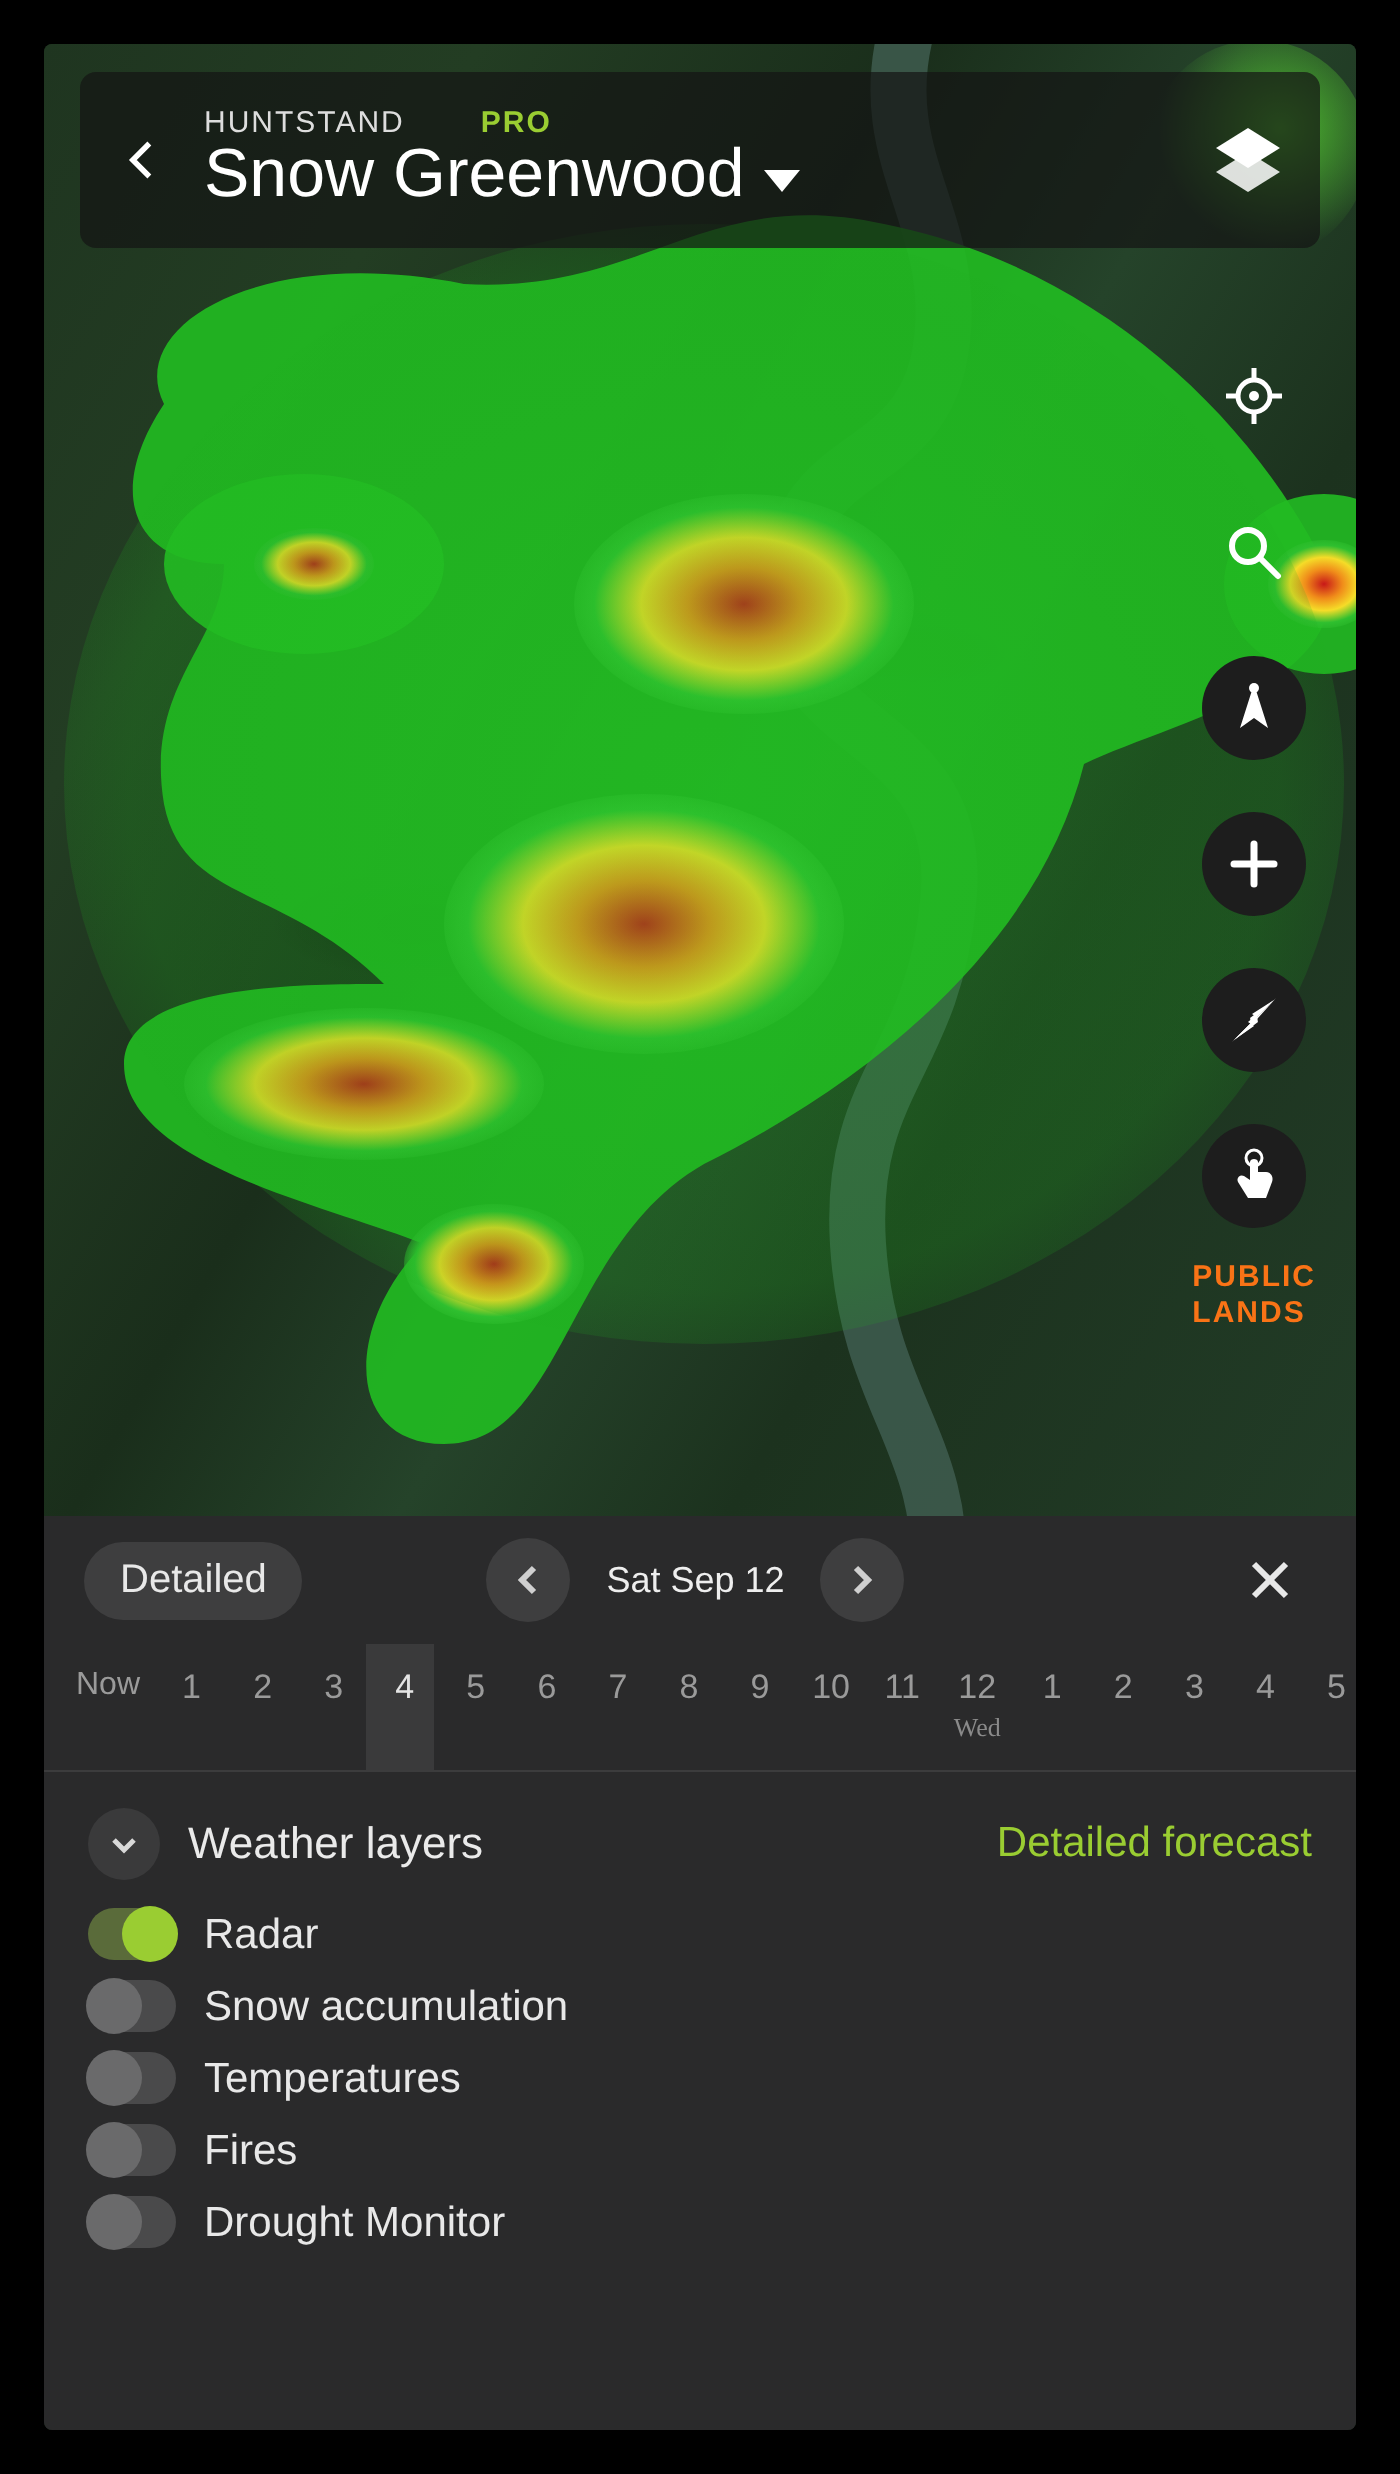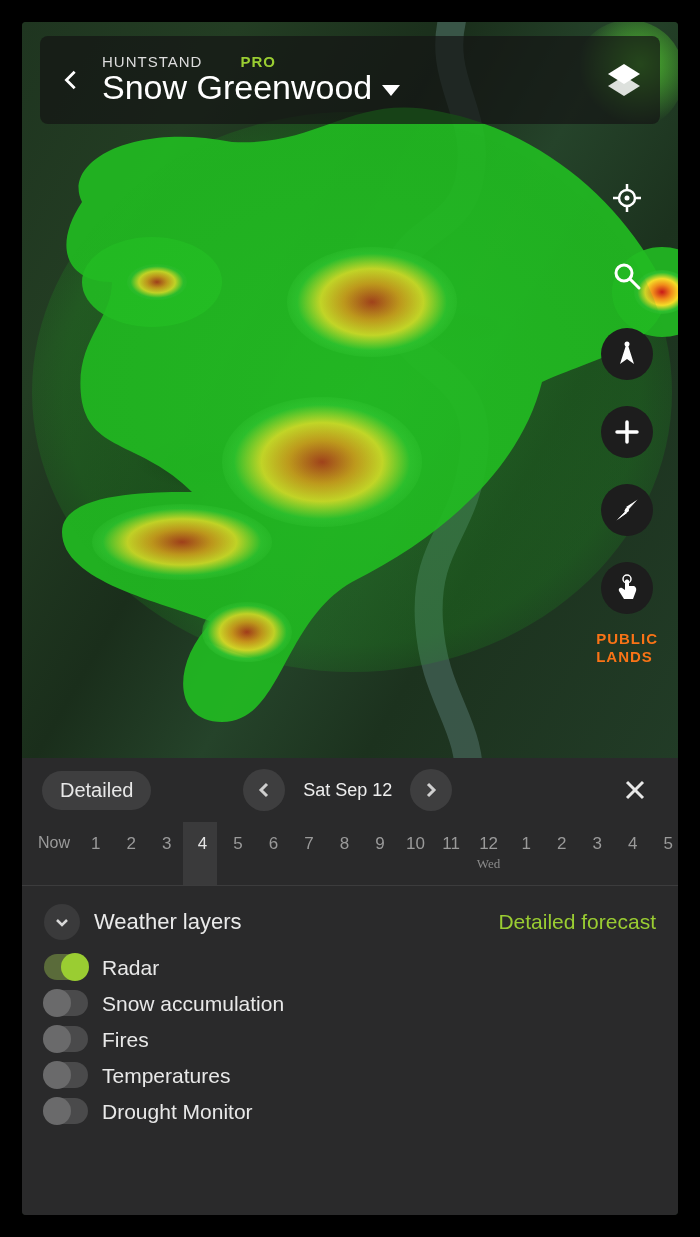--- a/index.html
+++ b/index.html
@@ -275,27 +275,27 @@
         <div class="layer-row">
           <div class="toggle">
             <div class="knob"></div>
           </div>
           <div class="layer-label">Snow accumulation</div>
         </div>
         <div class="layer-row">
           <div class="toggle">
             <div class="knob"></div>
           </div>
-          <div class="layer-label">Fires</div>
+          <div class="layer-label">Temperatures</div>
         </div>
         <div class="layer-row">
           <div class="toggle">
             <div class="knob"></div>
           </div>
-          <div class="layer-label">Temperatures</div>
+          <div class="layer-label">Fires</div>
         </div>
         <div class="layer-row">
           <div class="toggle">
             <div class="knob"></div>
           </div>
           <div class="layer-label">Drought Monitor</div>
         </div>
       </div>
   </div>
 

